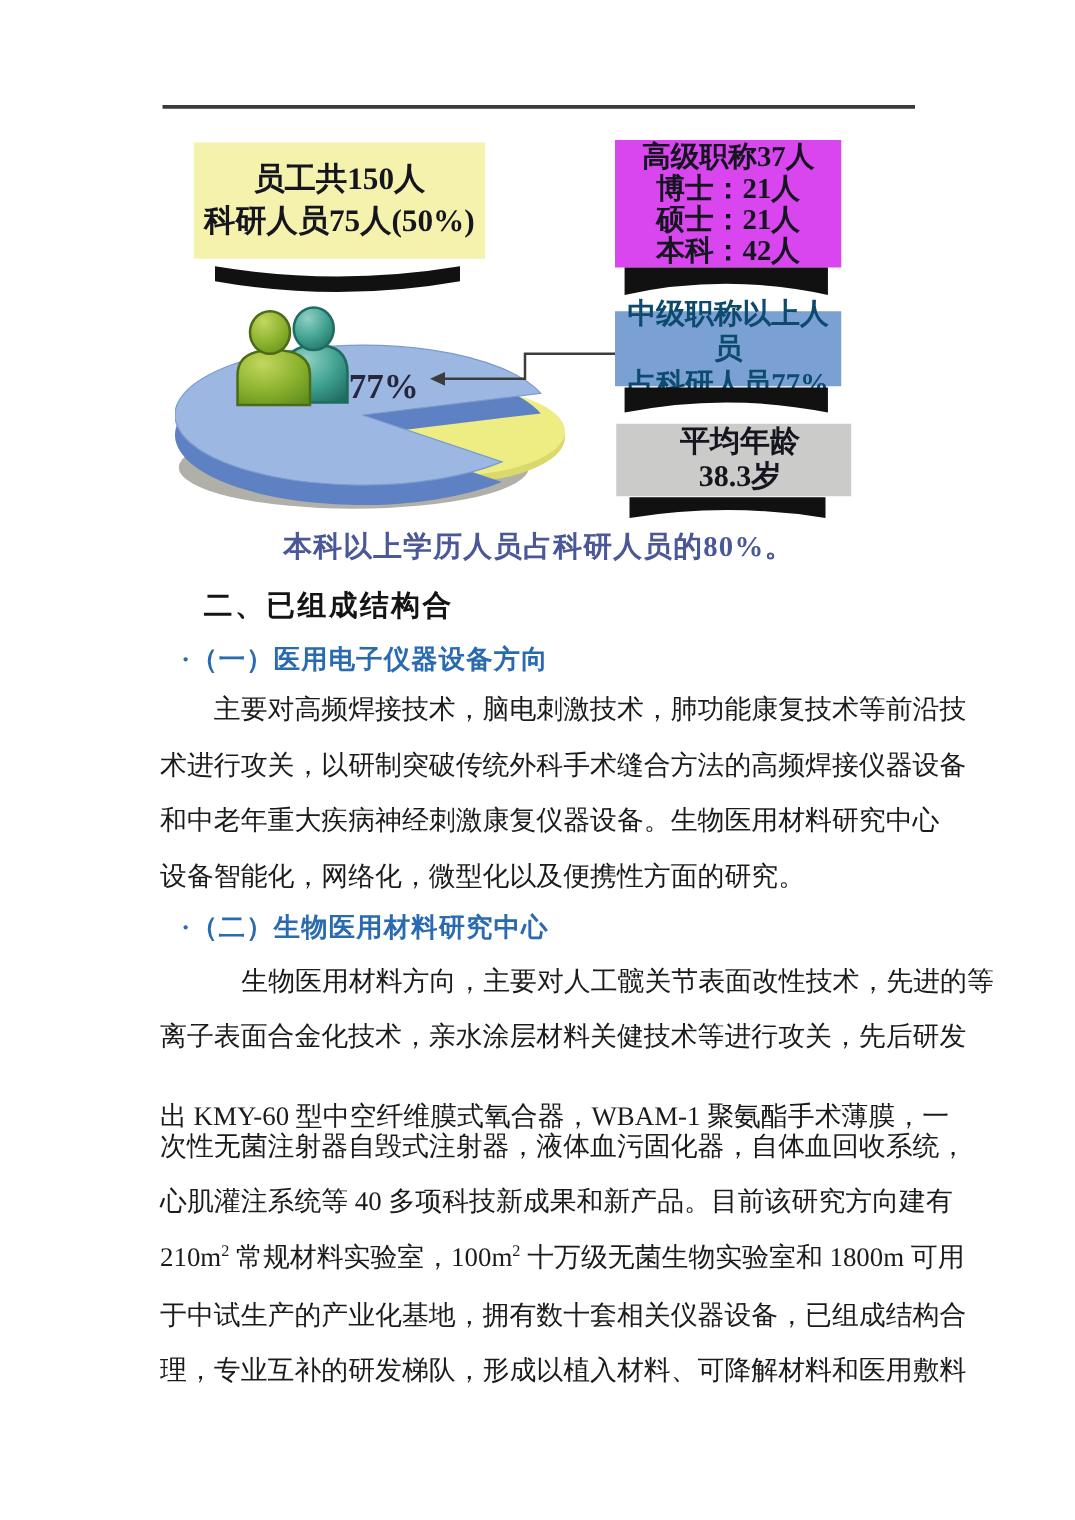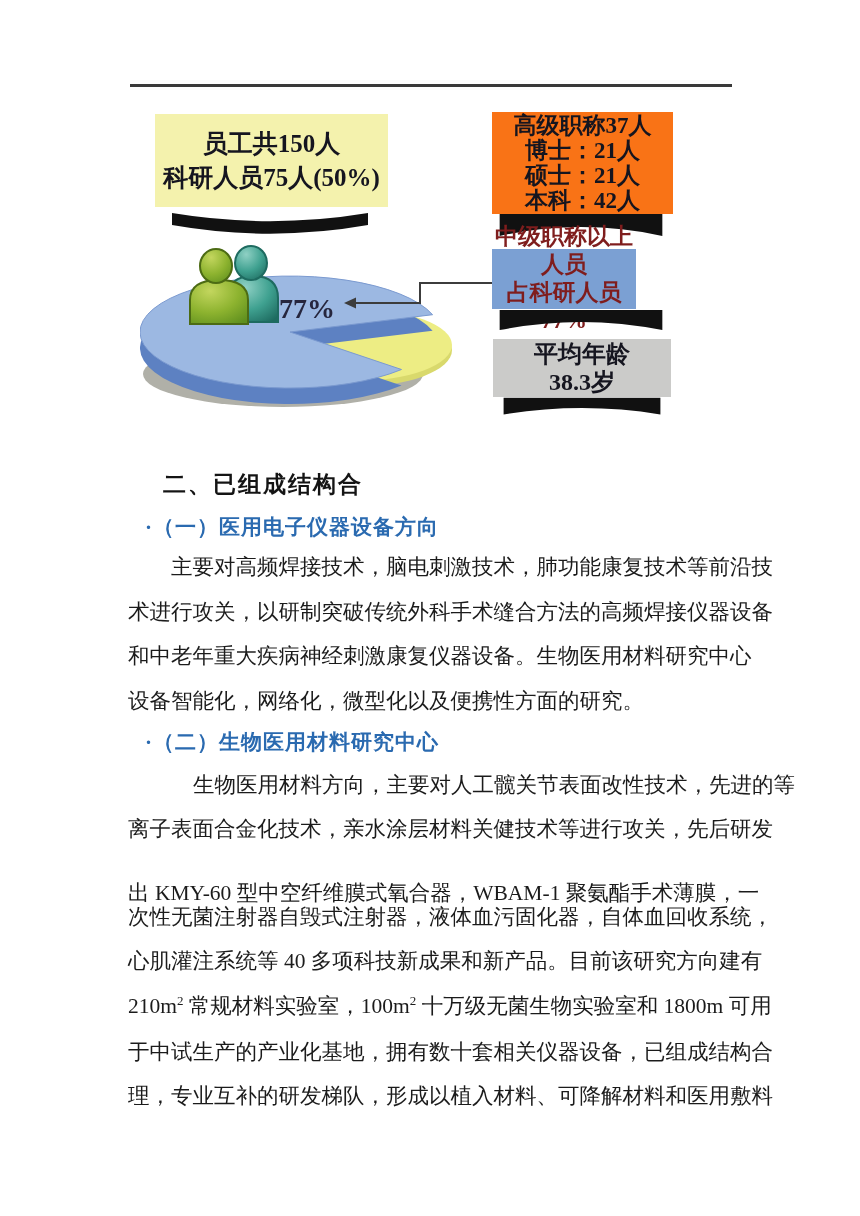--- a/index.html
+++ b/index.html
@@ -5,23 +5,23 @@
   html,body{margin:0;padding:0;background:#ffffff;}
   #page{position:relative;width:860px;height:1216px;background:#ffffff;overflow:hidden;
         font-family:"Liberation Serif","DejaVu Serif",serif;color:#1c1c1c;}
   .abs{position:absolute;}
   
   #top-rule{left:130px;top:84px;width:602px;height:3px;background:#3a3a3a;}
   
   .info-box{display:flex;flex-direction:column;align-items:center;justify-content:center;
             font-weight:bold;text-align:center;color:#15151f;}
   #staff-box{left:155px;top:114px;width:233px;height:93px;background:#f4f2ad;font-size:25px;line-height:34px;}
-  #edu-box{left:492px;top:112px;width:181px;height:102px;background:#f97316;font-size:23px;line-height:25px;}
-  #mid-box{left:492px;top:249px;width:144px;height:60px;background:#7ba0d3;font-size:23px;line-height:28px;color:#7f1d1d;}
-  #age-box{left:493px;top:339px;width:178px;height:58px;background:#cbcbc9;font-size:24px;line-height:28px;}
+  #edu-box{left:492px;top:112px;width:181px;height:102px;background:#d946ef;font-size:23px;line-height:25px;}
+  #mid-box{left:492px;top:249px;width:181px;height:60px;background:#7ba0d3;font-size:23px;line-height:28px;color:#0c4a6e;}
+  #age-box{left:493px;top:339px;width:178px;height:58px;background:#cbcbc9;font-size:24px;line-height:28px;padding-left:10px;}
   .ribbon{display:block;}
   
   #graphic-caption{left:130px;top:422px;width:602px;text-align:center;font-weight:bold;
                    font-size:23px;color:#4b5898;letter-spacing:1px;}
   
   #section-heading{left:163px;top:469px;font-size:23px;font-weight:bold;color:#141414;letter-spacing:2px;}
   .subhead{left:145px;font-size:21px;font-weight:bold;color:#2a6ab0;letter-spacing:1px;}
   .bodyline{left:128px;width:608px;font-size:21.5px;color:#1b1b1b;
             text-align:justify;text-align-last:justify;text-justify:inter-character;white-space:nowrap;}
   .bodyline.indent{left:171px;width:565px;}
@@ -100,20 +100,21 @@
   </svg>
 
   <div id="age-box" class="abs info-box">
     <div>平均年龄</div>
     <div>38.3岁</div>
   </div>
   <svg class="abs ribbon" style="left:502px;top:397px;" width="160" height="19" viewBox="0 0 100 24" preserveAspectRatio="none">
     <path d="M1,1 L99,1 L99,22 Q50,6 1,22 Z" fill="#111111"></path>
   </svg>
 
+  <div id="graphic-caption" class="abs">本科以上学历人员占科研人员的80%。</div>
 
   <div id="section-heading" class="abs">二、已组成结构合</div>
 
   <div class="abs subhead" style="top:513px;">·（一）医用电子仪器设备方向</div>
 
   <div class="abs bodyline indent" style="top:552px;">主要对高频焊接技术，脑电刺激技术，肺功能康复技术等前沿技</div>
   <div class="abs bodyline" style="top:597px;">术进行攻关，以研制突破传统外科手术缝合方法的高频焊接仪器设备</div>
   <div class="abs bodyline" style="top:641px;">和中老年重大疾病神经刺激康复仪器设备。生物医用材料研究中心</div>
   <div class="abs bodyline parend" style="top:686px;">设备智能化，网络化，微型化以及便携性方面的研究。</div>
 

